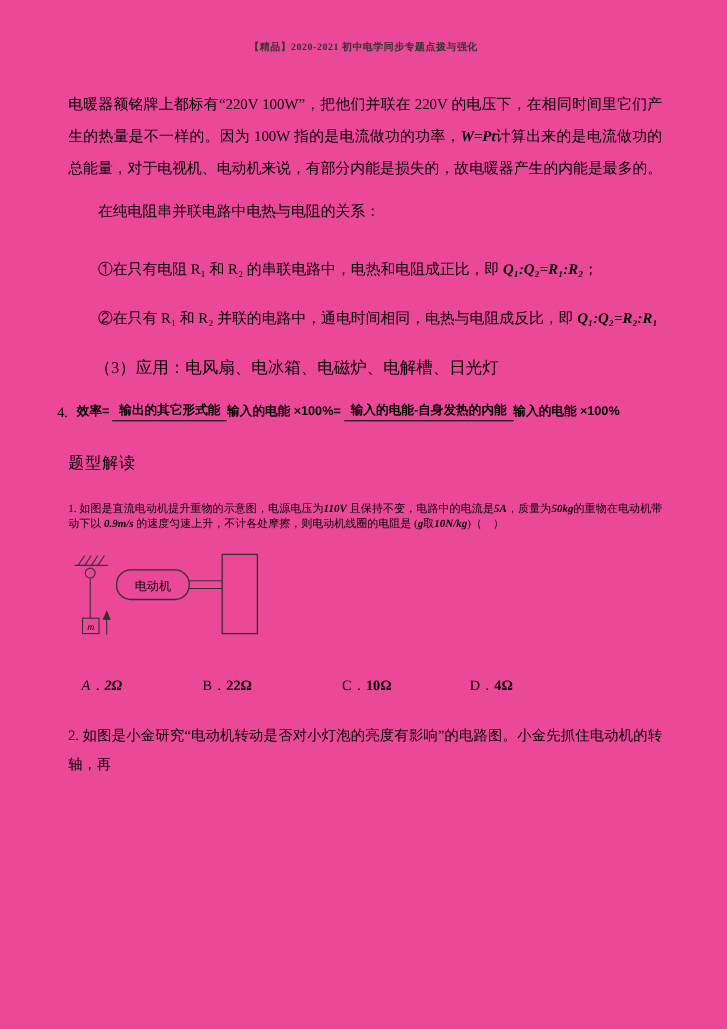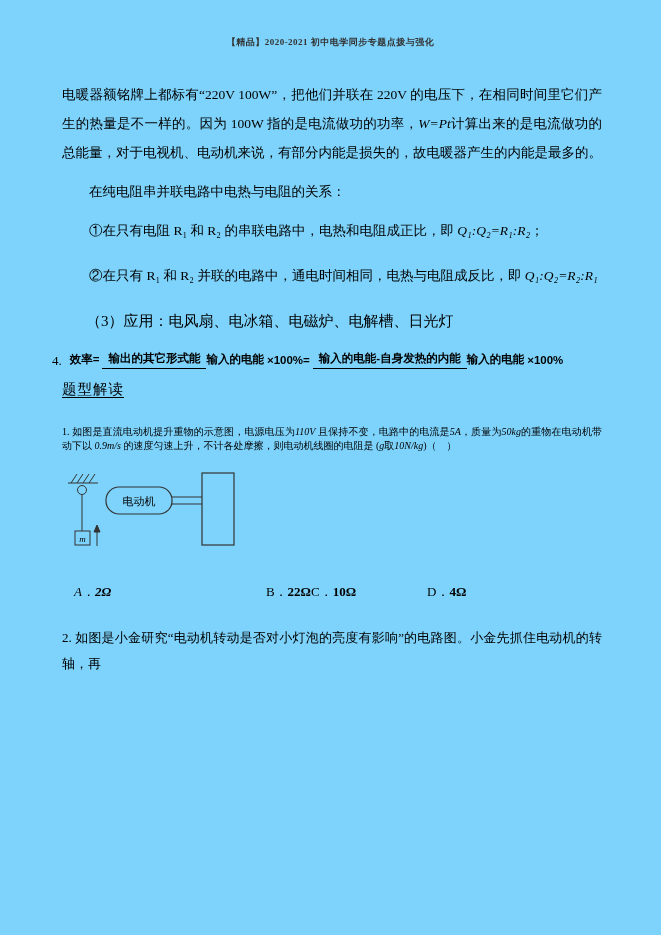--- a/index.html
+++ b/index.html
@@ -1,59 +1,59 @@
 <!DOCTYPE html>
 <html><head>
 <meta charset="utf-8">
 <style>
   * { margin:0; padding:0; box-sizing:border-box; }
   html,body { background:#ffffff; }
   .page {
     position:relative; width:661px; height:935px; margin:0 auto;
-    background:#7dd3fc; color:#000;
+    background:#ec4899; color:#000;
     font-family:"Liberation Serif","DejaVu Serif",serif;
     overflow:hidden;
   }
   .doc-header {
     position:absolute; top:36px; left:0; right:0;
     text-align:center; font-size:9px; font-weight:bold; color:#333;
     letter-spacing:.5px;
   }
   .content { position:absolute; top:80px; left:62px; width:540px; }
   .para { font-size:13.5px; line-height:29px; text-align:justify; }
   .indent { text-indent:2em; }
-  .bm { font-weight:normal; font-style:italic; font-family:"Liberation Serif",serif; }
+  .bm { font-weight:bold; font-style:italic; font-family:"Liberation Serif",serif; }
   .p2 { margin-top:10px; }
-  .p3 { margin-top:10px; }
+  .p3 { margin-top:24px; }
   .p4 { margin-top:16px; line-height:30px; }
   .p5 { margin-top:18px; }
   .p6 { margin-top:15px; font-size:15px; text-indent:1.6em; line-height:30px; }
   .formula-row {
     margin-top:14px; display:flex; align-items:center;
     font-family:"Liberation Sans","DejaVu Sans",sans-serif;
     font-size:11.5px; font-weight:bold;
   }
   .item-no {
     font-family:"Liberation Serif",serif; font-weight:normal;
     font-size:13px; align-self:flex-end; margin-left:-10px; margin-right:8px;
   }
   .frac { display:inline-flex; flex-direction:row; text-align:center; margin:0 3px; }
   .frac .num { border-bottom:1.5px solid #000; padding:1px 6px 2px; }
   .frac .den { padding-top:2px; }
   .section-heading {
-    margin-top:11px; font-size:14.5px; letter-spacing:1px;
-    text-decoration:underline; text-underline-offset:3px;
+    margin-top:28px; font-size:14.5px; letter-spacing:1px;
+    text-underline-offset:3px;
   }
   .q1-text { margin-top:26px; font-size:10px; line-height:14px; text-align:justify; }
   .figure-wrap { margin-top:18px; margin-left:4px; }
   .figure-wrap svg { display:block; }
   .options-row { margin-top:12px; padding-left:12px; font-size:13px; display:flex; }
   .option { display:inline-block; }
   .option:nth-child(1) { width:110px;font-style:italic; }
-  .option:nth-child(2) { width:127px;text-align:right; }
+  .option:nth-child(2) { width:127px; }
   .option:nth-child(3) { width:116px; }
   .opt-val { font-weight:bold; }
   .q2-text { margin-top:24px; font-size:13px; line-height:26px; text-align:justify; }
 </style>
 </head>
 <body>
 
 <div class="page">
 
   <div class="doc-header">【精品】2020-2021 初中电学同步专题点拨与强化</div>

